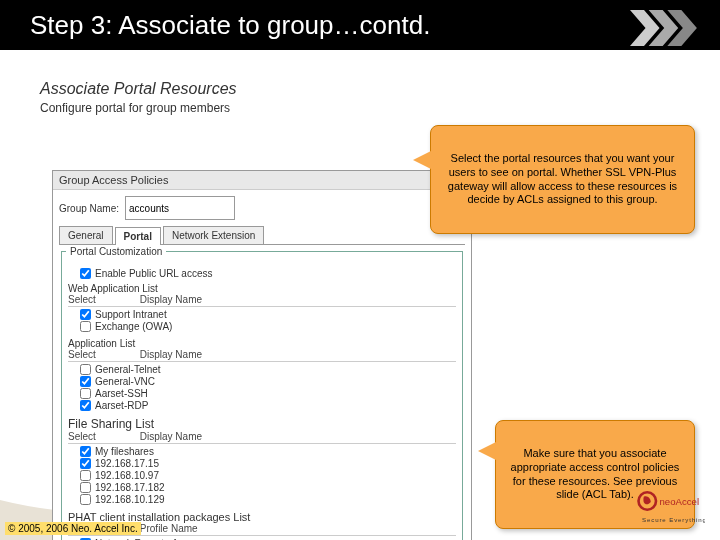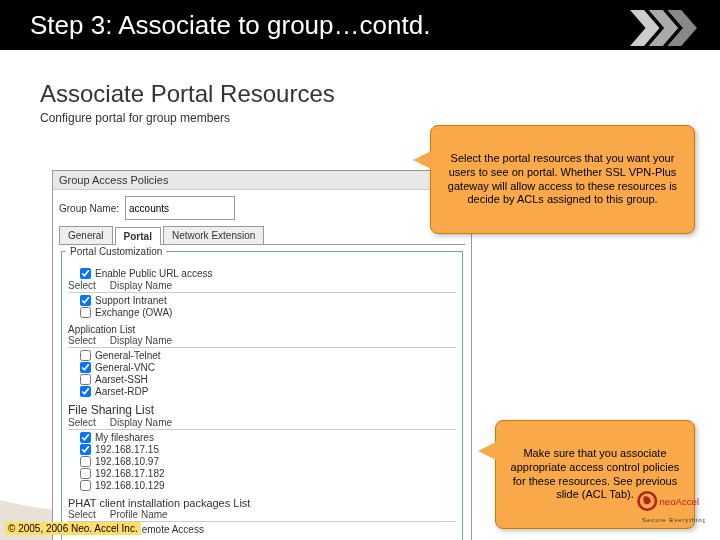--- a/index.html
+++ b/index.html
@@ -5,36 +5,36 @@
   * { box-sizing: border-box; margin: 0; padding: 0; }
   body { width: 720px; height: 540px; font-family: Arial, sans-serif; background: #fff; position: relative; overflow: hidden; }
 
   .title-bar { background: #000; height: 50px; display: flex; align-items: center; padding-left: 30px; position: relative; }
   .title-bar h1 { color: #fff; font-size: 26px; font-weight: normal; font-family: Arial, sans-serif; }
   .red-stripe { position: absolute; top: 0; left: 0; right: 0; height: 12px; background: #b02323; }
   .chevrons { position: absolute; right: 20px; top: 8px; width: 70px; height: 40px; }
   .chevrons svg { width: 100%; height: 100%; }
 
   .heading-area { padding: 30px 0 5px 40px; }
-  .heading-area h2 { font-size: 24px; font-weight: normal; color: #333; font-family: Arial, sans-serif; }
+  .heading-area h2 { font-size: 16px; font-weight: normal; color: #333; font-family: Arial, sans-serif; font-style: italic; }
   .heading-area .sub { font-size: 12px; color: #333; margin-top: 3px; }
 
   .screenshot-box { position: absolute; left: 52px; top: 170px; width: 420px; height: 416px; border: 1px solid #999; background: #fff; font-family: Tahoma, sans-serif; font-size: 10px; color: #333; }
   .gap-title { background: #e8e8e8; padding: 3px 6px; font-size: 11px; border-bottom: 1px solid #ccc; }
   .gap-body { padding: 6px; }
   .gap-row { display: flex; align-items: center; gap: 6px; margin-bottom: 6px; font-size: 10px; }
   .gap-row input[type=text] { border: 1px solid #999; height: 16px; padding: 11px 3px; font-size: 10px; width: 110px; }
   .tabs { display: flex; border-bottom: 1px solid #999; margin-top: 2px; }
   .tab { padding: 3px 8px; font-size: 10px; border: 1px solid #999; border-bottom: none; margin-right: 2px; background: #eee; }
   .tab.active { background: #fff; font-weight: bold; position: relative; top: 1px; }
   .fieldset { border: 1px solid #7a9; margin: 6px 2px; padding: 4px 6px 6px 6px; }
   .legend { font-size: 10px; color: #333; padding: 0 4px; margin-left: -2px; background: #fff; display: inline-block; position: relative; top: -10px; }
   .chk-row { display: flex; align-items: center; gap: 4px; font-size: 10px; margin: 1px 12px; }
   .chk-row input[type=checkbox] { width: 11px; height: 11px; }
-  .mini-head { display: flex; gap: 14px; font-size: 10px; color: #444; border-bottom: 1px solid #ccc; padding-bottom: 1px; margin-bottom: 2px; }
+  .mini-head { display: flex; gap: 44px; font-size: 10px; color: #444; border-bottom: 1px solid #ccc; padding-bottom: 1px; margin-bottom: 2px; }
 
   .callout { position: absolute; background: #f9a94a; border: 1px solid #cc7a00; border-radius: 8px; padding: 26px 12px; font-size: 11px; color: #000; text-align: center; line-height: 1.25; box-shadow: 2px 2px 5px rgba(0,0,0,.25); }
   .callout::after { content: ""; position: absolute; width: 0; height: 0; }
   .callout.top { right: 25px; top: 125px; width: 265px; }
   .callout.top::after { left: -18px; top: 24px; border-right: 20px solid #f9a94a; border-top: 10px solid transparent; border-bottom: 10px solid transparent; }
   .callout.bot { right: 25px; top: 420px; width: 200px; }
   .callout.bot::after { left: -18px; top: 20px; border-right: 20px solid #f9a94a; border-top: 10px solid transparent; border-bottom: 10px solid transparent; }
 
   .copyright { position: absolute; left: 5px; bottom: 5px; font-size: 10px; color: #000; background: #ffde6b; padding: 1px 3px; }
 
@@ -77,20 +77,21 @@
     </div>
 
     <div class="fieldset">
       <span class="legend">Portal Customization</span>
 
       <div class="chk-row">
         <input type="checkbox" checked="" style="">
         <span>Enable Public URL access</span>
       </div>
 
+      <div style="margin-top:4px;font-size:10px;">Web Application List</div>
       <div class="mini-head">
         <span>Select</span>
         <span>Display Name</span>
       </div>
       <div class="chk-row">
           <input type="checkbox" checked="" style="">
           <span>Support Intranet</span>
         </div>
       <div class="chk-row">
           <input type="checkbox" style="">

